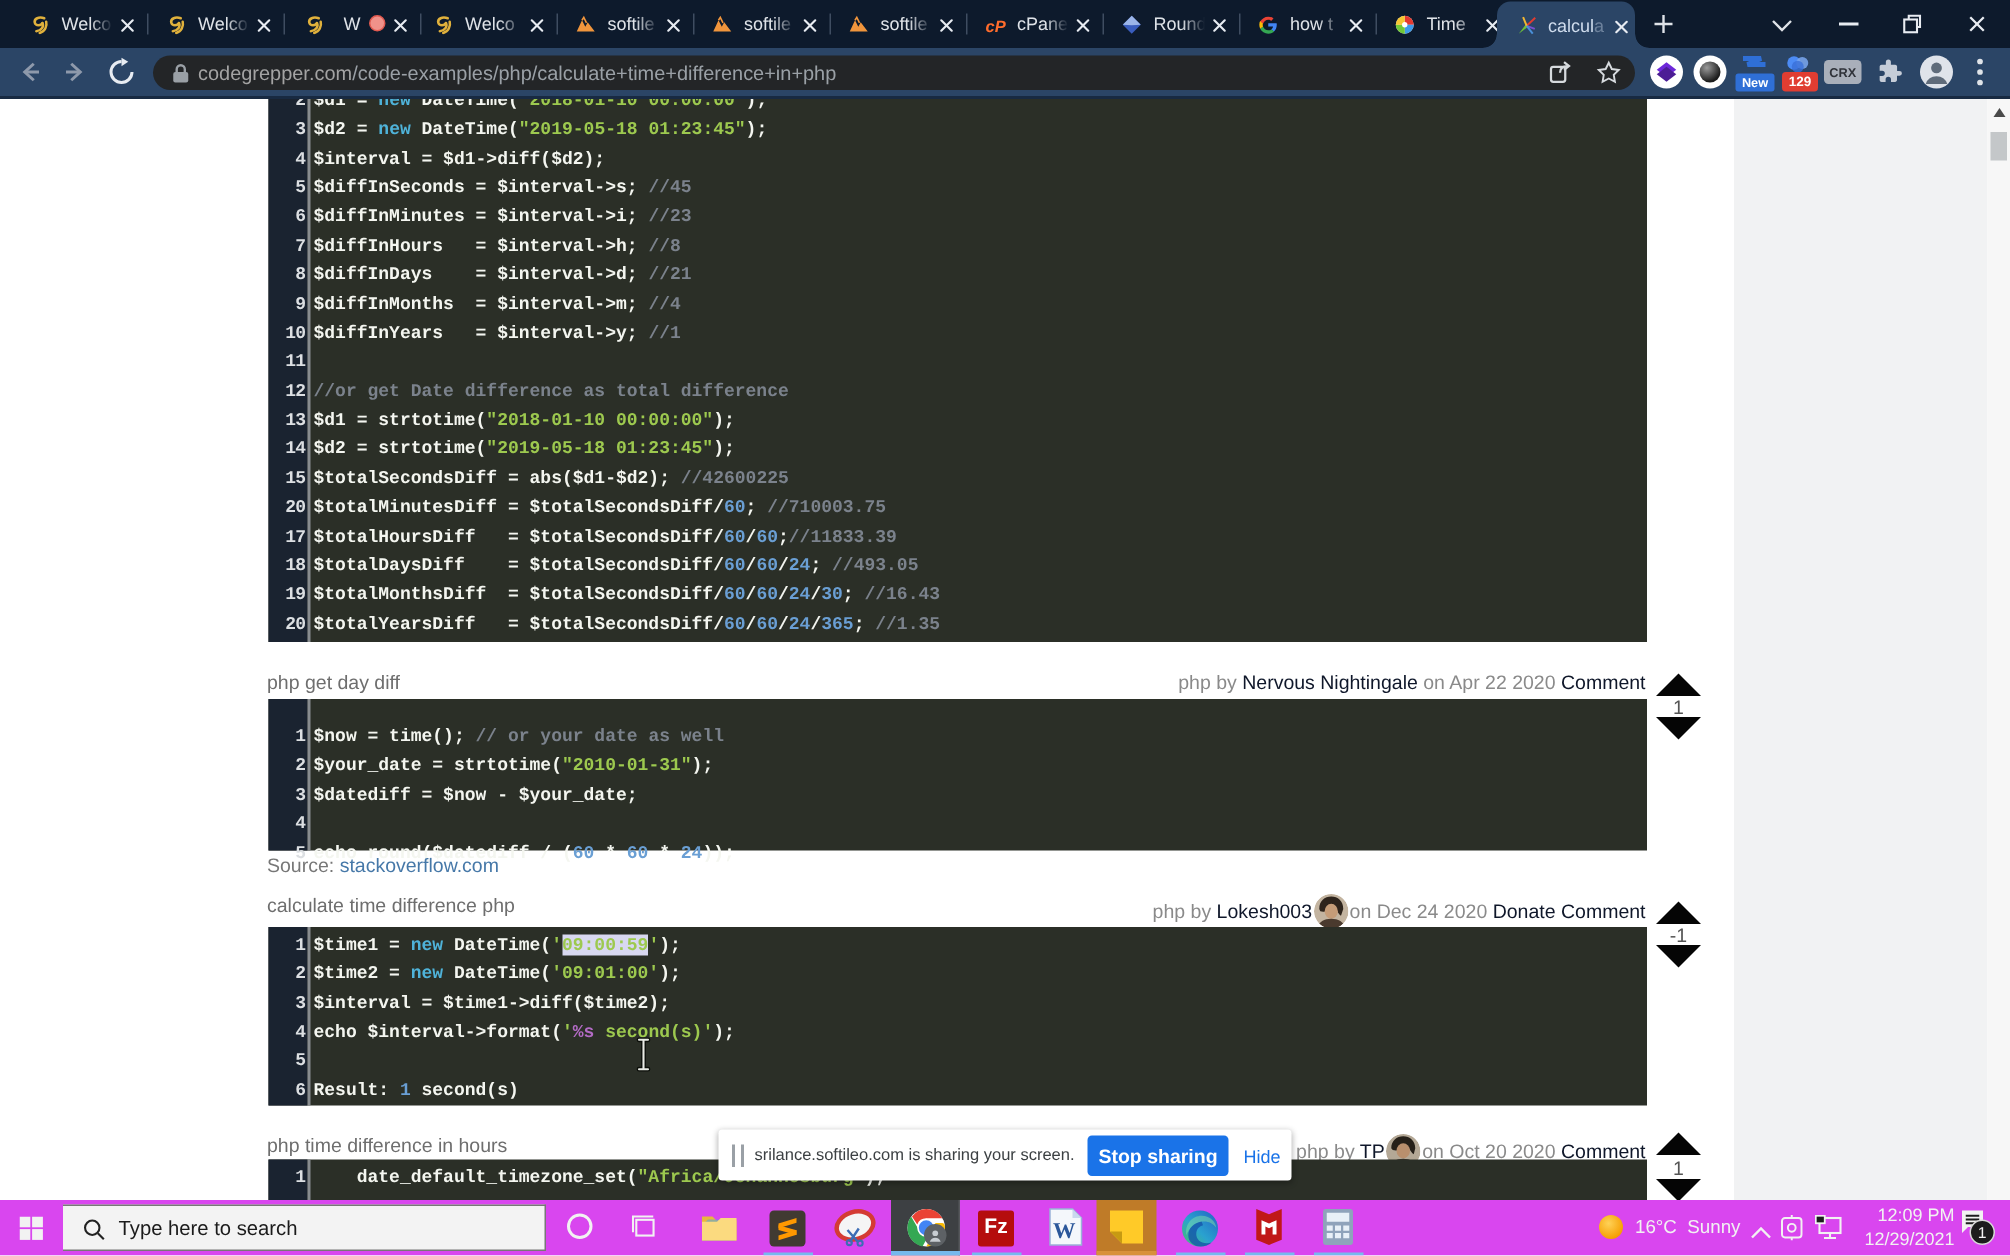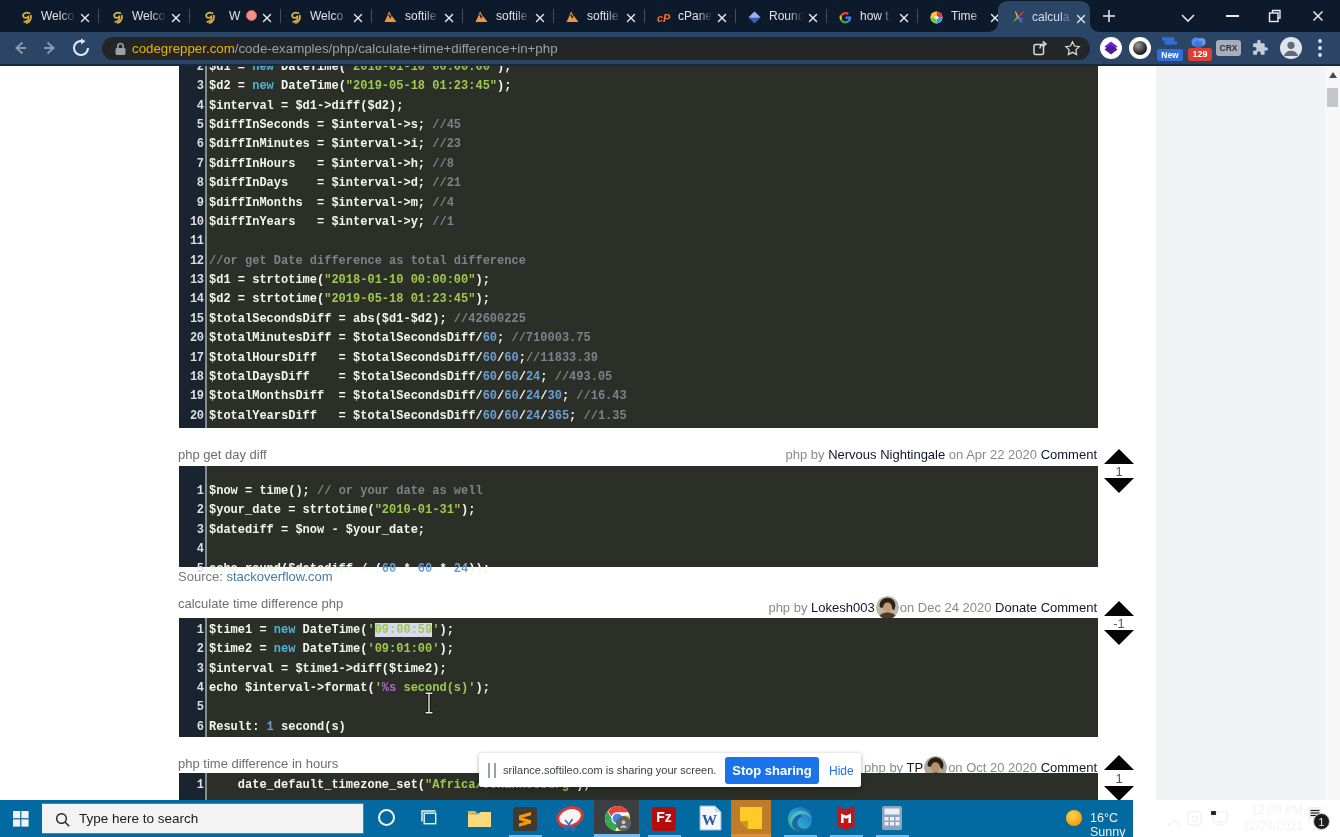--- a/index.html
+++ b/index.html
@@ -43,21 +43,21 @@
 .vdn{position:absolute;left:1104px;width:0;height:0;border-left:15px solid transparent;border-right:15px solid transparent;border-top:15px solid #050505}
 .vct{position:absolute;left:1104px;width:30px;text-align:center;font-size:13px;color:#555}
 .avatar{display:inline-block;width:23px;height:23px;border-radius:50%;vertical-align:-7px;margin:0 1px}
 
 #popup{position:absolute;left:479px;top:686.5px;width:382px;height:34.5px;background:#fff;border-radius:2.5px;box-shadow:0 1.5px 4px rgba(0,0,0,.33)}
 #popup .ptext{position:absolute;left:24px;top:11px;font-size:11px;color:#3c4043}
 #popup .pbars{position:absolute;left:8.5px;top:10px;width:8px;height:15px;border-left:2.5px solid #9aa0a6;border-right:2.5px solid #9aa0a6}
 #popup .pbtn{position:absolute;left:246px;top:4px;width:94px;height:27.5px;background:#1a73e8;border-radius:3px;color:#fff;font-size:13px;font-weight:bold;text-align:center;line-height:27.5px}
 #popup .phide{position:absolute;left:350px;top:11px;font-size:12px;color:#1a73e8}
 
-#taskbar{position:absolute;top:800px;left:0;width:1133px;height:37px;background:#0369a1}
+#taskbar{position:absolute;top:800px;left:0;width:1340px;height:37px;background:#d946ef}
 #search{position:absolute;left:42px;top:3px;width:322px;height:31px;background:#f3f3f3;border:1px solid #777;border-left:none;color:#111;font-size:13.5px}
 #search span{position:absolute;left:37px;top:7px;color:#1b1b1b}
 .tbslot{position:absolute;top:0;width:46px;height:37px}
 .runbar{position:absolute;bottom:0;left:7px;width:33px;height:2.5px;background:#76b9ed}
 </style></head>
 <body>
 <div id="stage">
 <div id="tabbar">
 
 <div class="tab" style="left:8px">
@@ -262,21 +262,21 @@
         </svg></span>
 <span style="position:absolute;left:71px;top:6px"><svg width="20" height="20" viewBox="0 0 20 20">
           <path d="M10 3a7 7 0 1 0 7 7" fill="none" stroke="#e8ecf2" stroke-width="2"></path>
           <path d="M10 0.5L10 6.2 14.5 3.2Z" fill="#e8ecf2"></path>
         </svg></span>
 <div id="omni">
   <span style="position:absolute;left:12px;top:4.5px"><svg width="13" height="14" viewBox="0 0 13 14">
             <rect x="1.5" y="6" width="10" height="7" rx="1.4" fill="#9aa0a6"></rect>
             <path d="M3.8 6V4.2a2.7 2.7 0 0 1 5.4 0V6" fill="none" stroke="#9aa0a6" stroke-width="1.6"></path>
           </svg></span>
-  <span class="url"><b style="font-weight:normal;color:#eab308">codegrepper.com</b><span class="path">/code-examples/php/calculate+time+difference+in+php</span></span>
+  <span class="url"><b style="font-weight:normal;color:#a3a3a3">codegrepper.com</b><span class="path">/code-examples/php/calculate+time+difference+in+php</span></span>
   <span style="position:absolute;left:930px;top:3px"><svg width="17" height="17" viewBox="0 0 17 17">
             <rect x="2" y="4.5" width="9.5" height="10" rx="1.5" fill="none" stroke="#d6dade" stroke-width="1.5"></rect>
             <path d="M8 8.5C8 5.5 10 4 13.2 4" fill="none" stroke="#d6dade" stroke-width="1.5"></path>
             <path d="M10.7 1.4L14 4l-3.3 2.6" fill="none" stroke="#d6dade" stroke-width="1.5"></path>
           </svg></span>
   <span style="position:absolute;left:962px;top:3px"><svg width="17" height="17" viewBox="0 0 24 24">
             <path d="M12 2.6l2.9 5.9 6.5.9-4.7 4.6 1.1 6.5L12 17.4l-5.8 3.1 1.1-6.5L2.6 9.4l6.5-.9z" fill="none" stroke="#d6dade" stroke-width="1.8"></path>
           </svg></span>
 </div>
 <span style="position:absolute;left:1100px;top:5px;width:22px;height:22px;border-radius:50%;background:#fff"></span>

